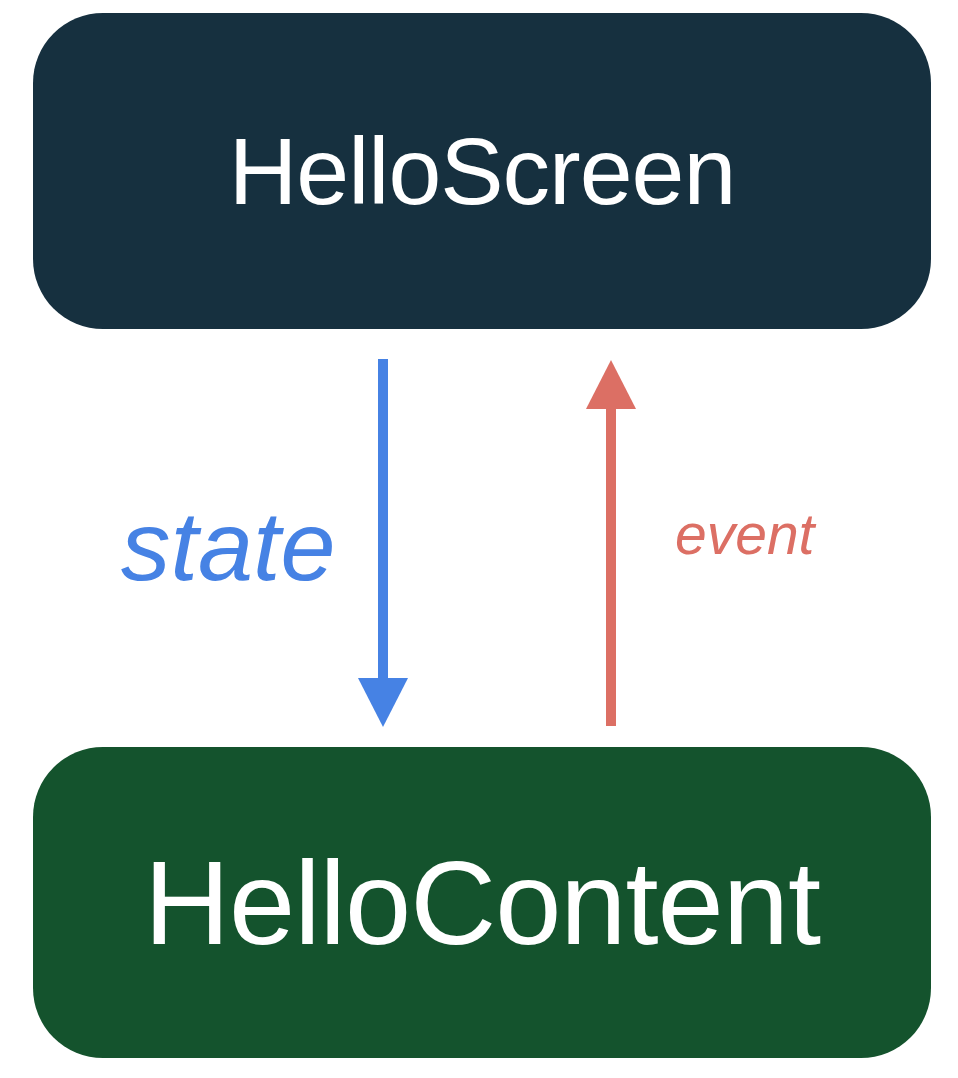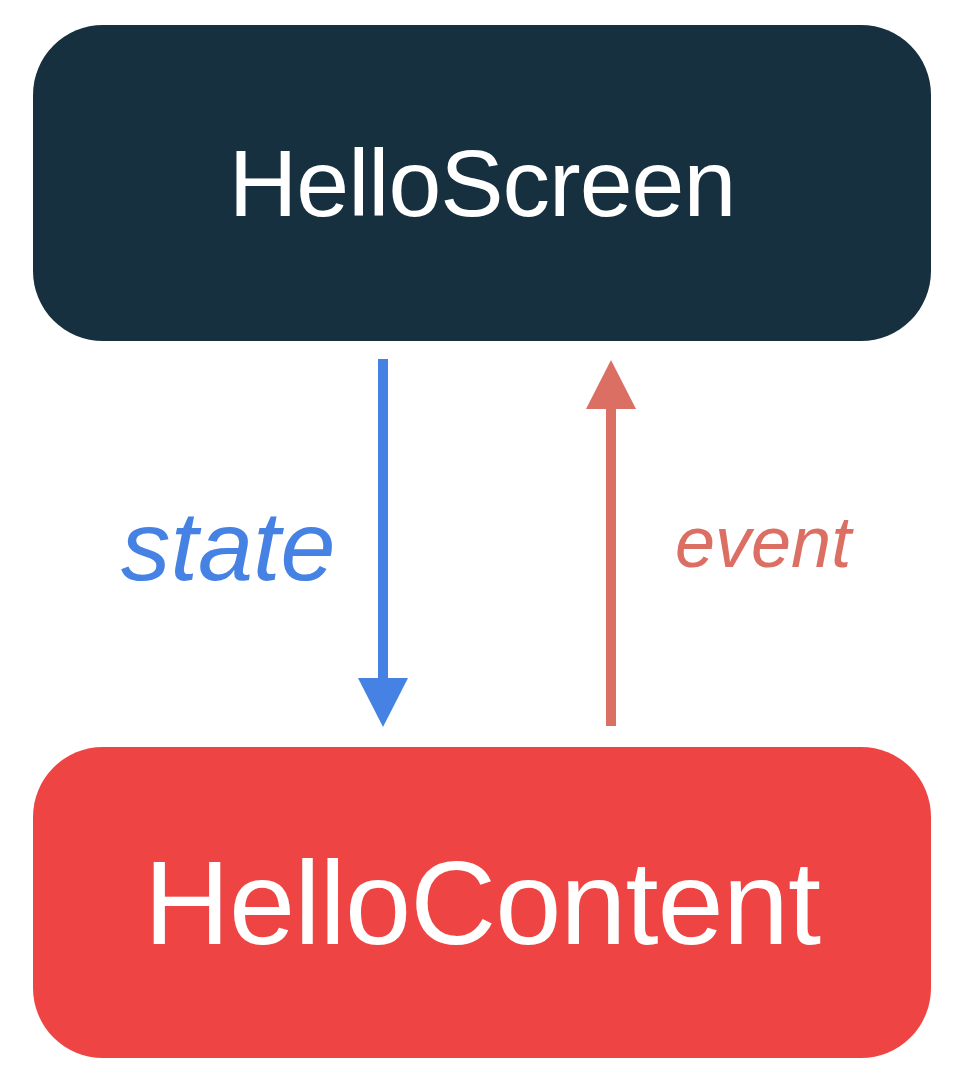--- a/index.html
+++ b/index.html
@@ -18,21 +18,21 @@
   .node {
     position: absolute;
     left: 33px;
     width: 898px;
     border-radius: 70px;
     display: flex;
     align-items: center;
     justify-content: center;
   }
   .node-top {
-    top: 25px;
+    top: 13px;
     height: 316px;
     text-align: center;
   }
   .node-bottom {
     top: 747px;
     height: 311px;
   }
   .node-label {
     font-weight: 400;
     letter-spacing: -1px;
@@ -60,21 +60,21 @@
     font-style: italic;
   }
   .edge-label-state {
     left: 121px;
     top: 496px;
     font-size: 99px;
   }
   .edge-label-event {
     left: 675px;
     top: 506px;
-    font-size: 72px;
+    font-size: 57px;
   }
 </style>
 </head>
 <body>
 
 <div class="canvas">
 
   <div class="node node-top" style="background: rgb(22, 48, 63);">
     <span class="node-label" style="color: rgb(255, 255, 255);">HelloScreen</span>
   </div>
@@ -85,17 +85,17 @@
     <polygon points="358,678 408,678 383,727" fill="#4682E4"></polygon>
 
     <line x1="611" y1="726" x2="611" y2="402" stroke-width="10" stroke="#DC6F64"></line>
     <polygon points="586,409 636,409 611,360" fill="#DC6F64"></polygon>
   </svg>
 
   <span class="edge-label edge-label-state" style="color: rgb(70, 130, 228);">state</span>
 
   <span class="edge-label edge-label-event" style="color: rgb(220, 111, 100);">event</span>
 
-  <div class="node node-bottom" style="background: #ef4444;">
+  <div class="node node-bottom" style="background: #14532d;">
     <span class="node-label" style="color: rgb(255, 255, 255);">HelloContent</span>
   </div>
 
 </div>
 
 </body></html>

